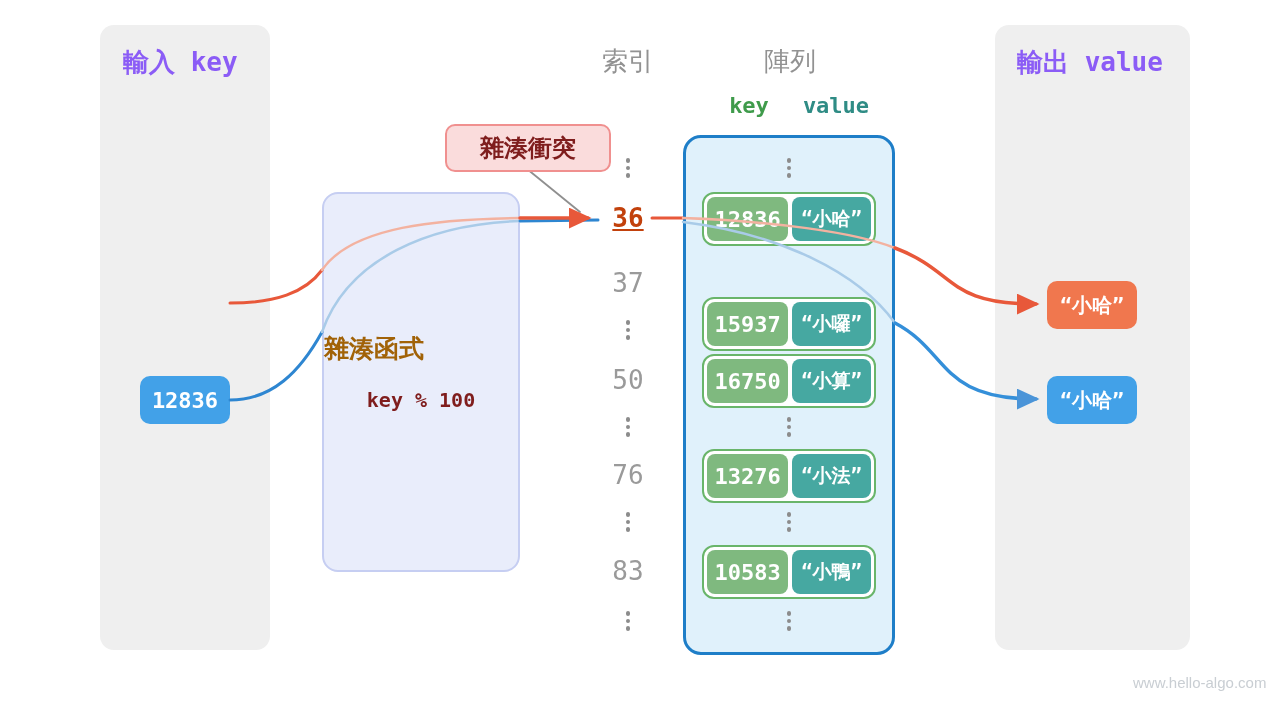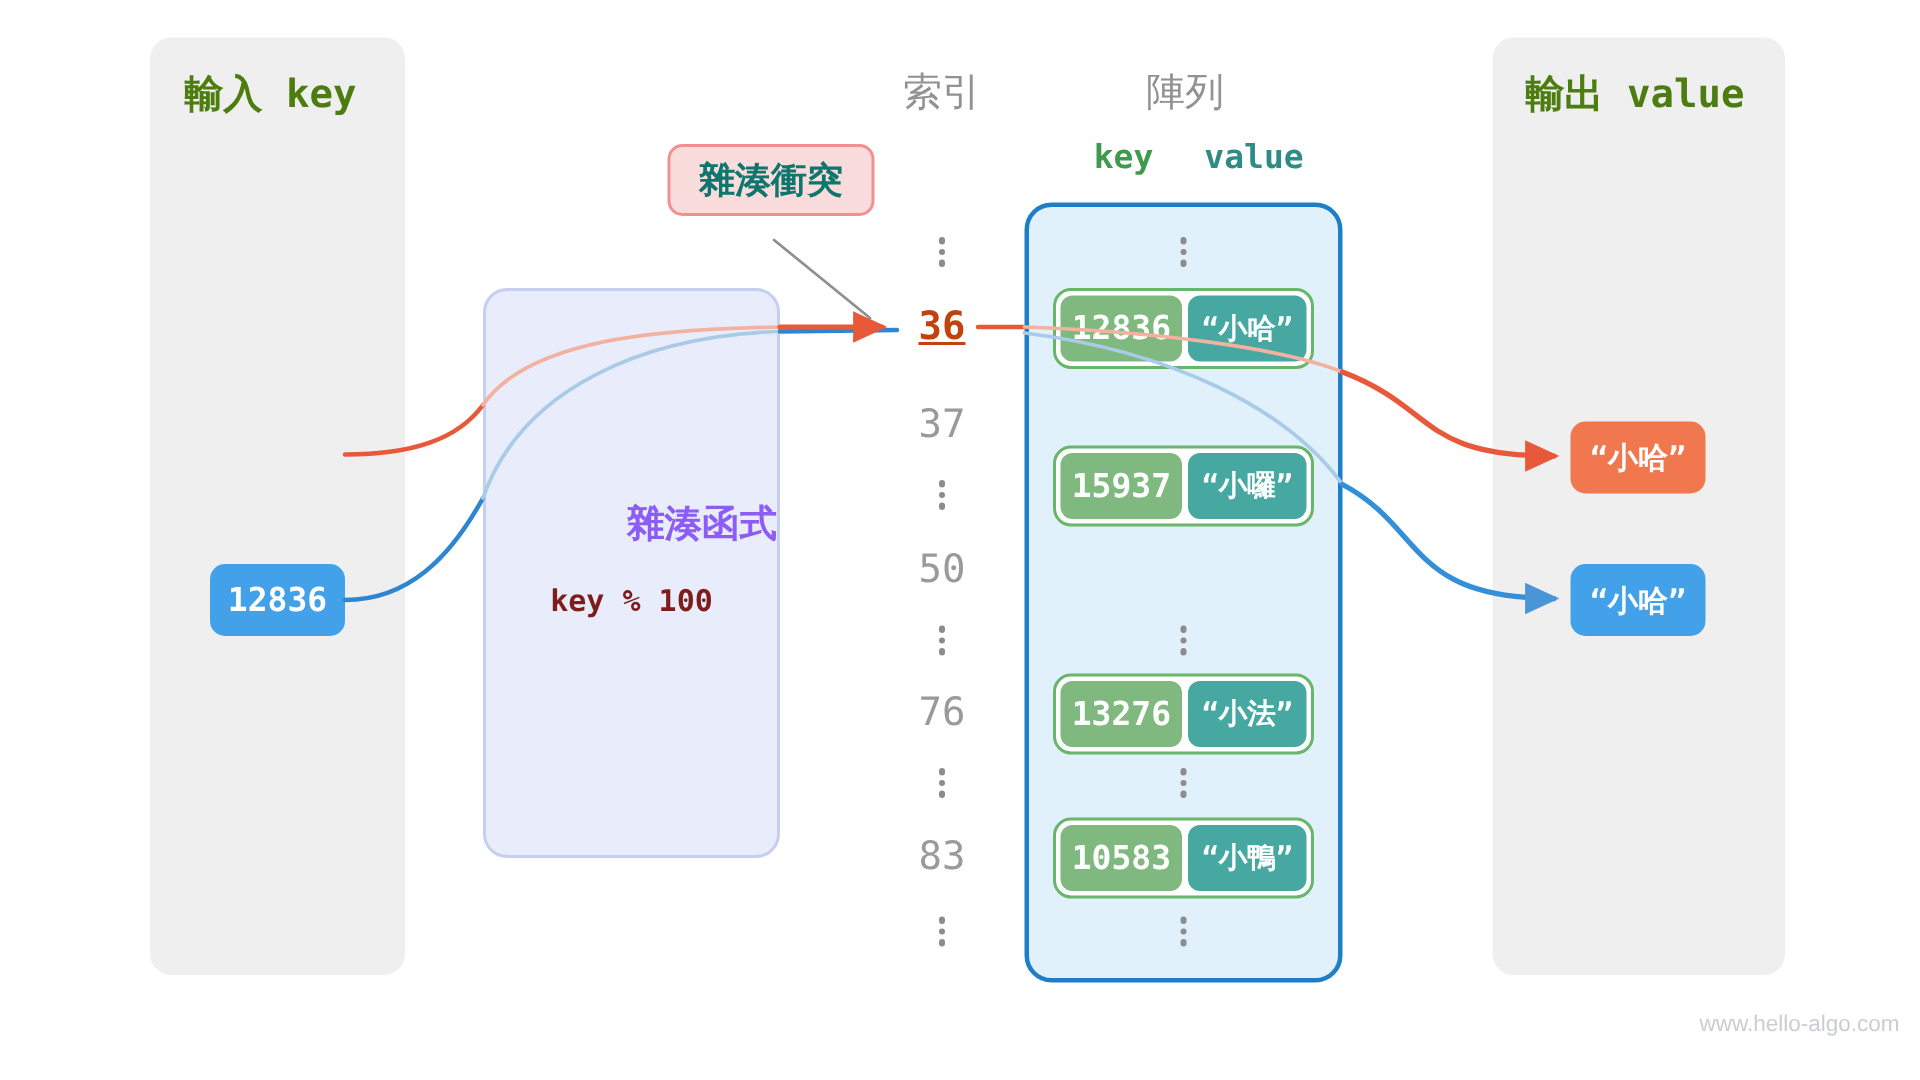--- a/index.html
+++ b/index.html
@@ -1,38 +1,38 @@
 <!DOCTYPE html>
 <html><head>
 <meta charset="utf-8">
 <style>
   html,body{margin:0;padding:0;background:#ffffff;}
   #canvas{position:relative;width:1280px;height:720px;background:#ffffff;overflow:hidden;
           font-family:"DejaVu Sans",sans-serif;}
   
   .panel{position:absolute;background:#efefef;border-radius:14px;z-index:1;}
   .panel-title{position:absolute;font-family:"DejaVu Sans Mono","DejaVu Sans",sans-serif;
-               font-weight:700;font-size:26px;color:#4d7c0f;white-space:nowrap;z-index:1;}
+               font-weight:700;font-size:26px;color:#8b5cf6;white-space:nowrap;z-index:1;}
   
   .chip{position:absolute;width:90px;height:48px;border-radius:10px;display:flex;align-items:center;
         justify-content:center;color:#ffffff;font-weight:700;z-index:1;
         font-family:"DejaVu Sans Mono","DejaVu Sans",sans-serif;font-size:22px;}
   .chip.orange{background:#f0774e;}
   .chip.blue{background:#42a1e8;}
   
   .hashbox{position:absolute;left:322px;top:192px;width:198px;height:380px;background:#e9edfb;
            border:2px solid #c6cef2;border-radius:16px;z-index:1;box-sizing:border-box;}
-  .hash-title{position:absolute;left:0;top:138px;width:100%;text-align:right;color:#8b5cf6;
+  .hash-title{position:absolute;left:0;top:138px;width:100%;text-align:left;color:#a16207;
               font-size:25px;font-weight:700;}
   .hash-formula{position:absolute;left:0;top:194px;width:100%;text-align:center;color:#7f1d1d;
                 font-family:"DejaVu Sans Mono",monospace;font-size:20px;font-weight:700;}
   
-  .collision{position:absolute;left:445px;top:96px;width:138px;height:48px;background:#fadcdc;
+  .collision{position:absolute;left:445px;top:124px;width:166px;height:48px;background:#fadcdc;
              border:2px solid #f0908f;border-radius:10px;display:flex;align-items:center;
-             justify-content:center;color:#0f766e;font-weight:700;font-size:24px;z-index:3;
+             justify-content:center;color:#7f1d1d;font-weight:700;font-size:24px;z-index:3;
              box-sizing:border-box;}
   
   .col-header{position:absolute;width:90px;text-align:center;font-weight:400;font-size:26px;
               color:#929292;z-index:1;}
   .kv-header{position:absolute;top:93px;font-family:"DejaVu Sans Mono",monospace;font-weight:700;
              font-size:22px;z-index:2;text-align:center;}
   .kv-header.key{left:713px;width:72px;color:#3f9b4b;}
   .kv-header.value{left:792px;width:88px;color:#2f8c85;}
   
   .array{position:absolute;left:683px;top:135px;width:212px;height:520px;background:#e0f1fb;
@@ -142,20 +142,24 @@
       <i></i>
     </div>
 
   <div class="pair" style="top:192px;">
     <span class="pkey">12836</span>
     <span class="pval">“小哈”</span>
   </div>
   <div class="pair" style="top:257px;margin-top:40px;">
     <span class="pkey">15937</span>
     <span class="pval">“小囉”</span>
+  </div>
+  <div class="pair" style="top:354px;">
+    <span class="pkey">16750</span>
+    <span class="pval">“小算”</span>
   </div>
   <div class="pair" style="top:449px;">
     <span class="pkey">13276</span>
     <span class="pval">“小法”</span>
   </div>
   <div class="pair" style="top:545px;">
     <span class="pkey">10583</span>
     <span class="pval">“小鴨”</span>
   </div>
 

